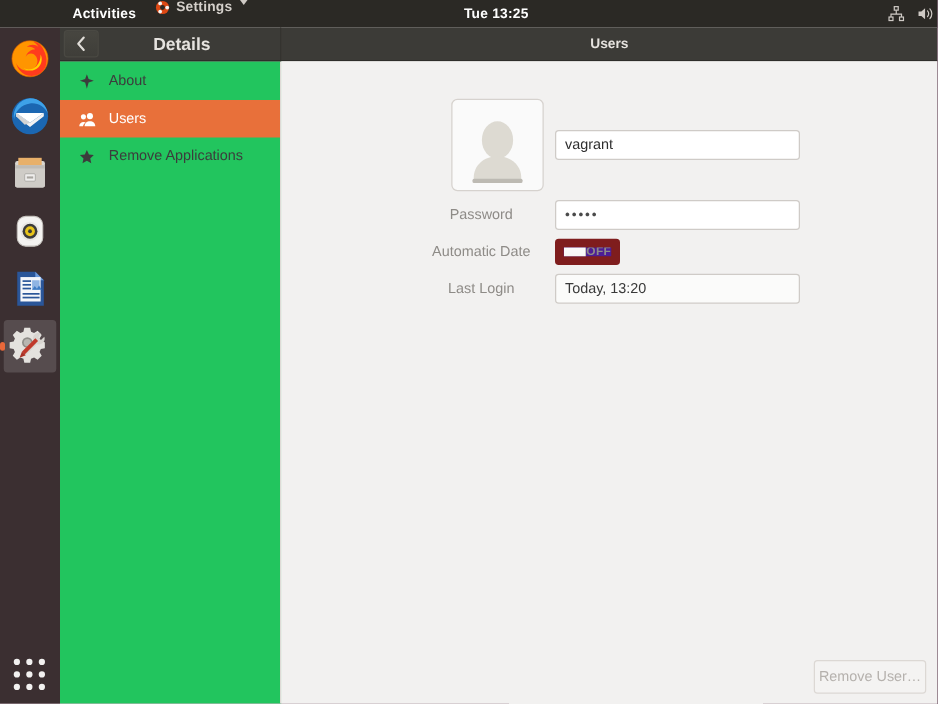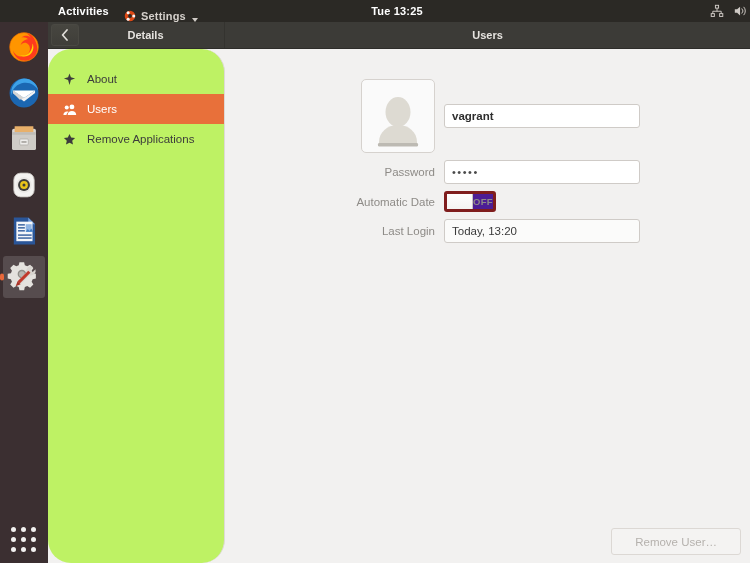--- a/index.html
+++ b/index.html
@@ -42,21 +42,21 @@
   .activities {
     color: #ffffff;
     font-size: 11px;
     font-weight: bold;
     padding: 0 7px;
     line-height: 22px;
     letter-spacing: 0.2px;
   }
   .app-menu {
     display: flex;
-    align-items: flex-end;
+    align-items: flex-start;
     gap: 5px;
     padding: 0 8px;
     height: 22px;
   }
   .app-menu-label {
     color: #d5d0cb;
     font-size: 11px;
     font-weight: bold;
     letter-spacing: 0.2px;
   }
@@ -191,21 +191,21 @@
     background: linear-gradient(#474640, #3f3e39);
     display: flex;
     align-items: center;
     justify-content: center;
   }
   .back-btn svg { display: block; }
   .hb-title-left {
     flex: 1;
     text-align: center;
     color: #e6e3df;
-    font-size: 11px;
+    font-size: 14px;
     font-weight: bold;
     padding-right: 12px;
   }
   .hb-right {
     flex: 1;
     display: flex;
     align-items: center;
     position: relative;
     height: 26px;
   }
@@ -261,26 +261,25 @@
 
   .wbody {
     flex: 1;
     display: flex;
     min-height: 0;
   }
 
   
   .sidebar {
     width: 177px;
-    background: #bef264;
+    background: #22c55e;
     border-right: 1px solid #dedad6;
     box-sizing: border-box;
     flex: 0 0 177px;
-    padding-top: 15px;
-    border-radius: 23px;
+    padding-top: 1px;
   }
   .side-item {
     height: 30px;
     display: flex;
     align-items: center;
     gap: 10px;
     padding-left: 14px;
     color: #3c3c3c;
     font-size: 11.5px;
     box-sizing: border-box;
@@ -333,54 +332,53 @@
     align-items: flex-end;
     justify-content: center;
     overflow: hidden;
     box-sizing: border-box;
   }
   .avatar svg { display: block; }
   .name-cell {
     grid-column: 2;
     display: flex;
     align-items: flex-start;
-    font-weight: bold;
   }
   .entry {
     width: 100%;
     height: 24px;
     background: #ffffff;
     border: 1px solid #cfcbc7;
     border-radius: 3px;
     box-sizing: border-box;
     display: flex;
     align-items: center;
     padding: 0 7px;
     font-size: 11.5px;
     color: #2e2e2e;
   }
   .entry.readonly {
     background: #fbfbfa;
     color: #3a3a3a;
   }
   .flabel {
-    text-align: right;
+    text-align: center;
     color: #8e8b87;
     font-size: 11.5px;
     white-space: nowrap;
   }
   .pw-dots {
     letter-spacing: 1.5px;
     font-size: 11px;
     color: #4a4a4a;
   }
   .switch-wrap { display: flex; align-items: center; }
   .switch {
     width: 52px; height: 21px;
-    border: 3px solid #7f1d1d;
+    border: 7px solid #7f1d1d;
     border-radius: 3px;
     background: #4c1d95;
     display: flex;
     align-items: center;
     box-sizing: border-box;
     overflow: hidden;
   }
   .switch .knob {
     width: 26px; height: 19px;
     background: linear-gradient(#ffffff, #f3f2f0);
@@ -393,21 +391,21 @@
     text-align: center;
     font-size: 9.5px;
     color: #8e8b87;
     font-weight: bold;
     letter-spacing: 0.3px;
   }
   .remove-btn {
     position: absolute;
     right: 9px; bottom: 8px;
     height: 25px;
-    padding: 0 23px;
+    padding: 0 3px;
     display: flex;
     align-items: center;
     border: 1px solid #dcd8d4;
     border-radius: 3px;
     background: #f4f3f2;
     color: #b5b1ad;
     font-size: 11.5px;
   }
 </style>
 </head>

